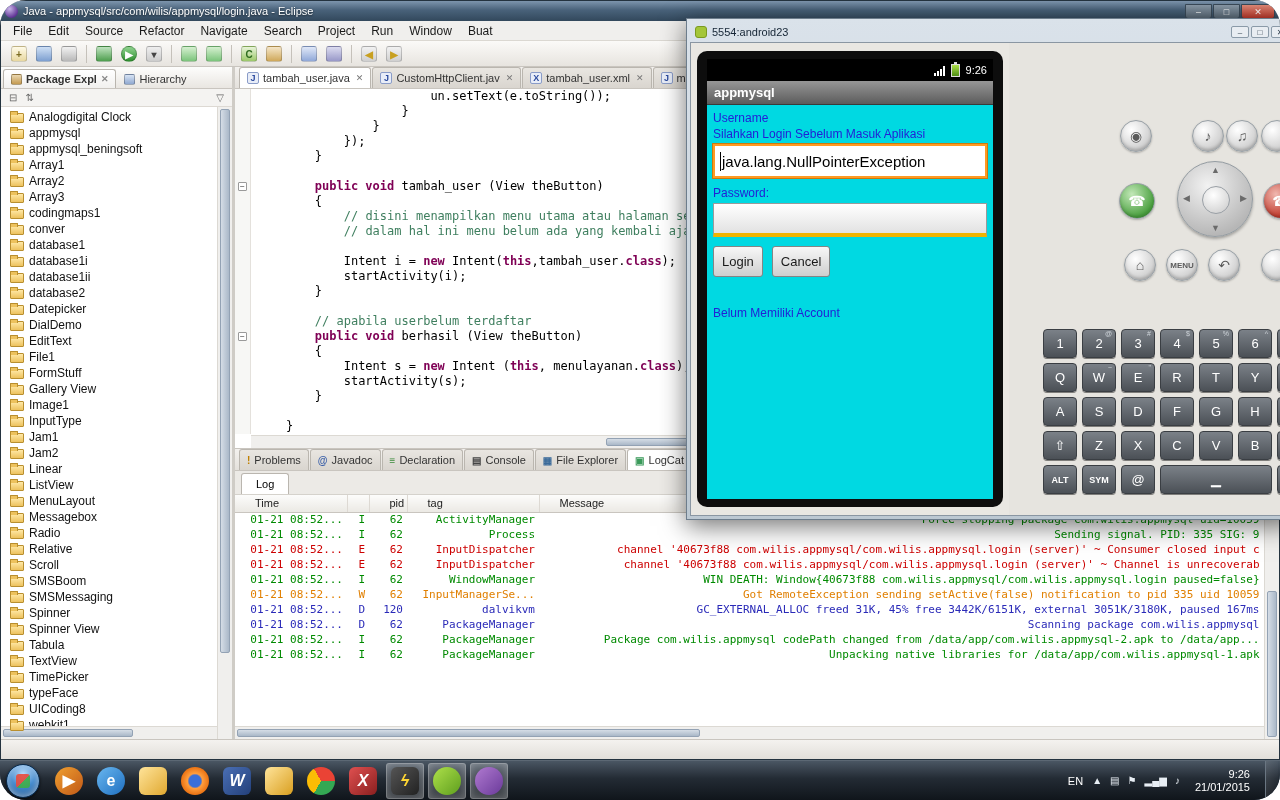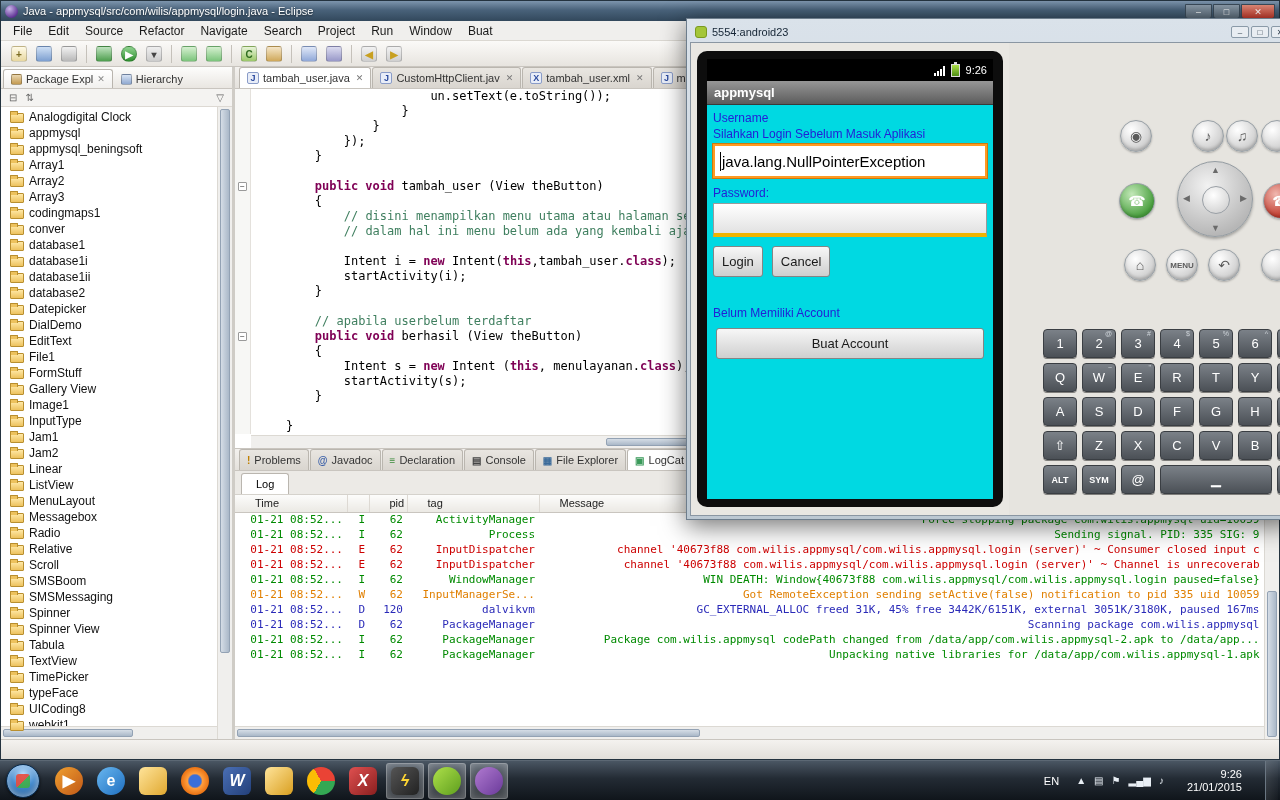--- a/index.html
+++ b/index.html
@@ -1,18 +1,18 @@
 <!DOCTYPE html>
 <html><head>
 <meta charset="utf-8">
 <style>
 *{margin:0;padding:0;box-sizing:border-box;}
 html,body{width:1280px;height:800px;overflow:hidden;}
 body{font-family:"Liberation Sans",sans-serif;font-size:12px;}
-#desktop{position:relative;width:1280px;height:800px;background:#20354a;overflow:hidden;}
+#desktop{position:relative;width:1280px;height:800px;background:#20354a;overflow:hidden;border-radius:26px;}
 
 
 #eclipse{position:absolute;left:0;top:0;width:1280px;height:760px;display:flex;flex-direction:column;background:#ebe8e4;border:1px solid #24333f;}
 .titlebar{height:20px;background:linear-gradient(180deg,#7d95ad 0%,#49627a 45%,#32485c 100%);display:flex;align-items:center;padding:0 4px;color:#fff;flex:0 0 auto;}
 .app-icon{width:13px;height:13px;border-radius:50%;background:radial-gradient(circle at 35% 30%,#c9b6e8,#5b2d91 75%);margin-right:5px;flex:0 0 auto;}
 .title-text{font-size:11px;text-shadow:0 1px 2px rgba(0,0,0,.6);white-space:nowrap;overflow:hidden;flex:1;}
 .win-controls{display:flex;gap:1px;margin-left:auto;}
 .wbtn{width:27px;height:15px;font-size:9px;line-height:14px;text-align:center;color:#fff;background:linear-gradient(#8a9aa8,#5a6a78);border:1px solid #3a4a58;border-radius:0 0 3px 3px;}
 .wbtn.close{background:linear-gradient(#e08a78,#c0392b);width:34px;}
 .menubar{height:20px;background:#f0efed;border-bottom:1px solid #dbd8d2;display:flex;align-items:center;padding-left:4px;flex:0 0 auto;}
@@ -21,21 +21,21 @@
 .tb-btn{width:24px;height:22px;display:flex;align-items:center;justify-content:center;border-radius:3px;}
 .tb-glyph{width:16px;height:16px;border-radius:3px;font-size:10px;line-height:15px;text-align:center;font-weight:bold;border:1px solid rgba(0,0,0,.18);}
 .tb-glyph.round{border-radius:50%;}
 .tb-sep{width:1px;height:18px;background:#c5c1ba;margin:0 4px;}
 .workspace{flex:1;display:flex;min-height:0;}
 
 
 .left-panel{width:234px;flex:0 0 auto;border-right:3px solid #cfccc6;display:flex;flex-direction:column;background:#f2f1ef;min-height:0;}
 .view-tabs{height:22px;display:flex;align-items:flex-end;background:linear-gradient(#fdfdfc,#e9e6e1);border-bottom:1px solid #c9c5bf;padding-left:2px;gap:1px;flex:0 0 auto;}
 .vtab{font-size:11px;padding:3px 7px;display:flex;gap:4px;align-items:center;color:#333;white-space:nowrap;}
-.vtab.active{background:linear-gradient(#ffffff,#f1f0ee);border:1px solid #b9b5ae;border-bottom:none;border-radius:3px 3px 0 0;}
+.vtab.active{background:linear-gradient(#ffffff,#f1f0ee);border:1px solid #b9b5ae;border-bottom:none;border-radius:3px 3px 0 0;font-weight:bold;}
 .vtab-ic{width:11px;height:11px;border-radius:2px;border:1px solid rgba(0,0,0,.25);}
 .vtab .x{color:#888;font-size:9px;}
 .view-toolbar{height:18px;background:#f4f3f1;border-bottom:1px solid #ddd9d3;display:flex;align-items:center;gap:8px;padding:0 8px;font-size:10px;color:#666;flex:0 0 auto;}
 .tree{flex:1;background:#fff;overflow:hidden;position:relative;padding-top:2px;min-height:0;}
 .tree-item{display:flex;align-items:center;gap:5px;height:16px;padding-left:9px;font-size:12px;color:#111;white-space:nowrap;}
 .folder-icon{width:14px;height:10px;background:linear-gradient(#ffe9a8,#edc25e);border:1px solid #b98f2f;border-radius:1px;position:relative;flex:0 0 auto;margin-top:2px;}
 .folder-icon::before{content:"";position:absolute;top:-3px;left:-1px;width:6px;height:3px;background:#edc25e;border:1px solid #b98f2f;border-bottom:none;border-radius:1px 1px 0 0;}
 .vscroll{position:absolute;right:0;top:0;bottom:0;width:15px;background:#f0efed;border-left:1px solid #dcd9d3;}
 .vthumb{position:absolute;left:2px;right:2px;border-radius:2px;background:linear-gradient(90deg,#d5dde6,#aab8c8);border:1px solid #93a2b4;}
 .hscroll{position:absolute;left:0;right:15px;bottom:0;height:13px;background:#f0efed;border-top:1px solid #dcd9d3;}
@@ -135,21 +135,21 @@
 
 
 #taskbar{position:absolute;left:0;bottom:0;width:1280px;height:40px;background:linear-gradient(180deg,#4a5663 0%,#232b34 45%,#10151b 100%);display:flex;align-items:center;z-index:50;border-top:1px solid #5c6874;}
 .start-orb{width:34px;height:34px;border-radius:50%;margin:0 8px 0 6px;background:radial-gradient(circle at 50% 30%,#bfe0ff 0%,#3d86cc 45%,#0b3d74 100%);border:1px solid #0a2a4a;box-shadow:inset 0 0 8px rgba(255,255,255,.7),0 1px 3px rgba(0,0,0,.6);position:relative;flex:0 0 auto;}
 .start-orb::after{content:"";position:absolute;inset:9px;border-radius:3px;background:linear-gradient(135deg,#e84b3c 0 50%,#3fae49 50% 100%);opacity:.9;}
 #task-icons{display:flex;align-items:center;height:100%;}
 .task-btn{width:38px;height:36px;display:flex;align-items:center;justify-content:center;border-radius:3px;margin:0 2px;}
 .task-btn.hl{background:rgba(255,255,255,.16);border:1px solid rgba(255,255,255,.32);box-shadow:inset 0 0 10px rgba(255,255,255,.28);}
 .task-glyph{width:28px;height:28px;border-radius:6px;display:flex;align-items:center;justify-content:center;font-size:16px;font-weight:bold;font-style:italic;}
 .task-glyph.round{border-radius:50%;font-style:normal;}
-.tray{margin-left:auto;display:flex;align-items:center;gap:17px;color:#fff;font-size:11px;height:100%;padding-right:2px;}
+.tray{margin-left:auto;display:flex;align-items:center;gap:9px;color:#fff;font-size:11px;height:100%;padding-right:2px;}
 .tray-ic{font-size:10px;color:#e8eef4;}
 .clock{text-align:right;line-height:13px;font-size:11px;padding:0 6px;}
 .show-desktop{width:13px;height:40px;border-left:1px solid #6a7682;background:linear-gradient(90deg,rgba(255,255,255,.10),rgba(255,255,255,.02));flex:0 0 auto;}
 </style>
 </head>
 <body>
 
 <div id="desktop" data-name="desktop">
 
   <div id="eclipse" data-name="eclipse-window">
@@ -633,21 +633,20 @@
                 <span class="caret" data-name="text-caret"></span>
                 <span data-name="username-value">java.lang.NullPointerException</span>
               </div>
               <span class="blue-text" style="margin-top:7px;" data-name="password-label">Password:</span>
               <div class="p-input2" data-name="password-field"></div>
               <div class="btn-row">
                 <span class="p-btn" data-name="login-button">Login</span>
                 <span class="p-btn" data-name="cancel-button">Cancel</span>
               </div>
               <span class="blue-text no-acct" data-name="no-account-label">Belum Memiliki Account</span>
-              <span class="create-btn" data-name="create-account-button">Buat Account</span>
             </div>
           </div>
         </div>
       </div>
       <div class="controls" id="em-controls" data-name="emulator-controls">
         <div class="dpad" data-name="dpad">
           <span class="ar up" data-name="dpad-up-icon">▲</span>
           <span class="ar dn" data-name="dpad-down-icon">▼</span>
           <span class="ar lf" data-name="dpad-left-icon">◀</span>
           <span class="ar rt" data-name="dpad-right-icon">▶</span>

